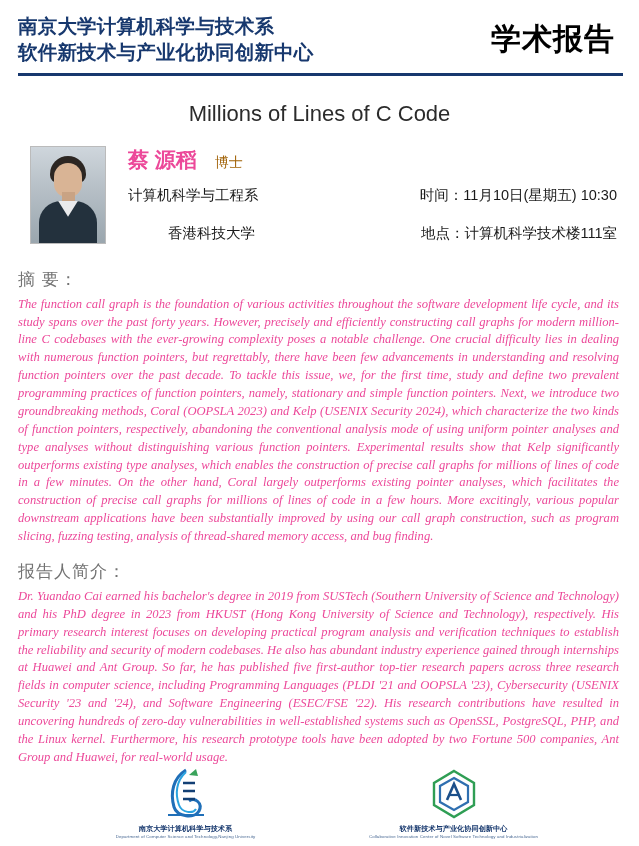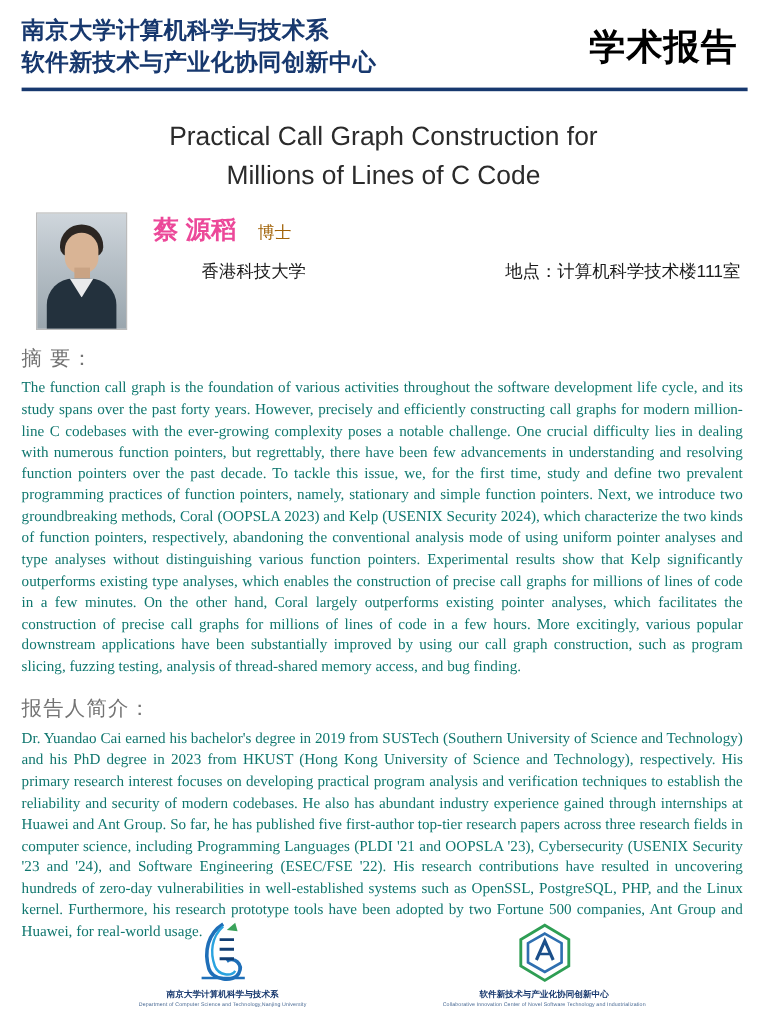--- a/index.html
+++ b/index.html
@@ -149,21 +149,22 @@
     color: #737373;
     margin: 12px 0 5px 18px;
     letter-spacing: 1px;
   }
   .para {
     font-family: "Liberation Serif", serif;
     font-size: 12.6px;
     line-height: 1.42;
     text-align: justify;
     margin: 0 20px 0 18px;
-    color: #0f766e;
+    color: #ec4899;
+    font-style: italic;
   }
   #abstract-text { text-indent: 0; }
 
   .bio-heading { margin-top: 14px; }
 
   
   .footer {
     position: absolute;
     left: 0;
     right: 0;
@@ -209,36 +210,39 @@
 <div class="header">
   <div class="header-left">
     <div>南京大学计算机科学与技术系</div>
     <div>软件新技术与产业化协同创新中心</div>
   </div>
   <div class="header-right">学术报告</div>
 </div>
 <div class="header-rule"></div>
 
 <div class="title">
-  <div>Practical Call Graph Construction for</div>
   <div>Millions of Lines of C Code</div>
 </div>
 
 <div class="speaker">
   <div class="photo">
     <div class="hair"></div>
     <div class="face"></div>
     <div class="neck"></div>
     <div class="body"></div>
     <div class="collar"></div>
   </div>
   <div class="speaker-info">
     <div class="row-name">
       <span class="name">蔡 源稻</span>
       <span class="degree">博士</span>
+    </div>
+    <div class="row-2">
+      <span>计算机科学与工程系</span>
+      <span class="rmeta">时间：11月10日(星期五) 10:30</span>
     </div>
     <div class="row-3">
       <span>香港科技大学</span>
       <span class="rmeta">地点：计算机科学技术楼111室</span>
     </div>
   </div>
 </div>
 
 <div class="sec-heading">摘 要：</div>
 <div class="para" id="abstract-text">The function call graph is the foundation of various activities throughout the software development life cycle, and its study spans over the past forty years. However, precisely and efficiently constructing call graphs for modern million-line C codebases with the ever-growing complexity poses a notable challenge. One crucial difficulty lies in dealing with numerous function pointers, but regrettably, there have been few advancements in understanding and resolving function pointers over the past decade. To tackle this issue, we, for the first time, study and define two prevalent programming practices of function pointers, namely, stationary and simple function pointers. Next, we introduce two groundbreaking methods, Coral (OOPSLA 2023) and Kelp (USENIX Security 2024), which characterize the two kinds of function pointers, respectively, abandoning the conventional analysis mode of using uniform pointer analyses and type analyses without distinguishing various function pointers. Experimental results show that Kelp significantly outperforms existing type analyses, which enables the construction of precise call graphs for millions of lines of code in a few minutes. On the other hand, Coral largely outperforms existing pointer analyses, which facilitates the construction of precise call graphs for millions of lines of code in a few hours. More excitingly, various popular downstream applications have been substantially improved by using our call graph construction, such as program slicing, fuzzing testing, analysis of thread-shared memory access, and bug finding.</div>

